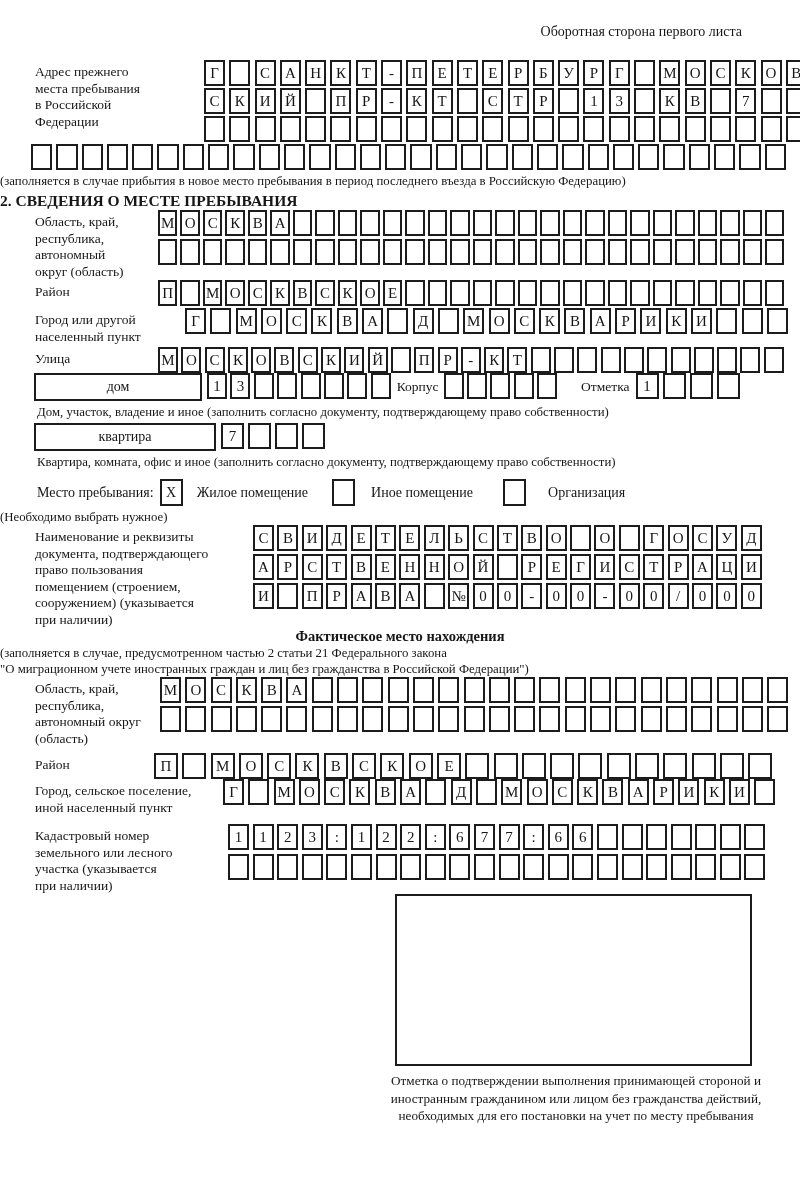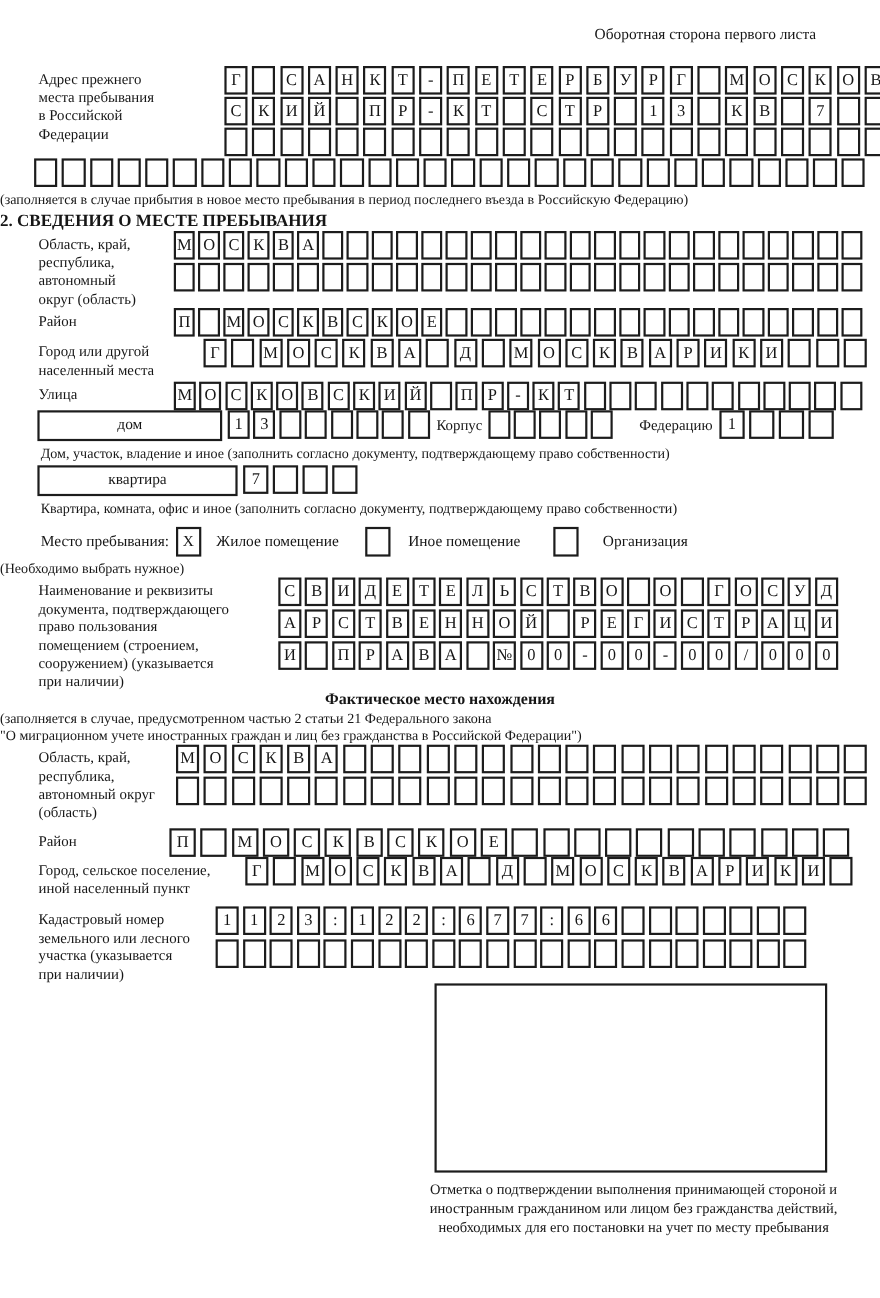--- a/index.html
+++ b/index.html
@@ -40,21 +40,21 @@
   .hcells { --w: 20px; --g: 3.4px; }
   .scells { --w: 23px; --g: 4px; }
 
   .w-prev { width: 204px; }
   .w-reg  { width: 158px; }
   .w-city { width: 185px; }
   .w-doc  { width: 253px; }
   .w-reg2 { width: 160px; }
   .w-dis2 { width: 154px; }
   .w-city2{ width: 223px; }
-  .w-cad  { width: 196px; }
+  .w-cad  { width: 228px; }
 
   .caption { font-size: 12.8px; line-height: 16px; }
   .cap-center { text-align: left; }
   .cap-left { padding-left: 37px; }
 
   .sec-title { font-weight: bold; font-size: 15.5px; margin-top: 3px; }
   .sub-title { text-align: center; font-weight: bold; font-size: 14.5px; }
 
   .house-row, .apt-row { display: flex; align-items: flex-start; margin-left: 34px; }
   .widebox {
@@ -311,21 +311,21 @@
         <div class="cell"></div>
         <div class="cell"></div>
         <div class="cell"></div>
         <div class="cell"></div>
         <div class="cell"></div>
       </div>
   </div>
 
   <div class="field mt2">
     <div class="lbl w-city">Город или другой
-населенный места</div>
+населенный пункт</div>
     <div class="boxrow n24">
         <div class="cell">Г</div>
         <div class="cell"></div>
         <div class="cell">М</div>
         <div class="cell">О</div>
         <div class="cell">С</div>
         <div class="cell">К</div>
         <div class="cell">В</div>
         <div class="cell">А</div>
         <div class="cell"></div>
@@ -393,21 +393,21 @@
         <div class="cell"></div>
       </div>
     <div class="inline-lbl" style="margin-left:6px;">Корпус</div>
     <div class="boxrow hcells" style="margin-left:5px;">
         <div class="cell"></div>
         <div class="cell"></div>
         <div class="cell"></div>
         <div class="cell"></div>
         <div class="cell"></div>
       </div>
-    <div class="inline-lbl" style="margin-left:24px;">Федерацию</div>
+    <div class="inline-lbl" style="margin-left:24px;">Отметка</div>
     <div class="boxrow scells" style="margin-left:6px;">
         <div class="cell">1</div>
         <div class="cell"></div>
         <div class="cell"></div>
         <div class="cell"></div>
       </div>
   </div>
   <div class="caption cap-left mt3">Дом, участок, владение и иное (заполнить согласно документу, подтверждающему право собственности)</div>
 
   <div class="apt-row mt3">

